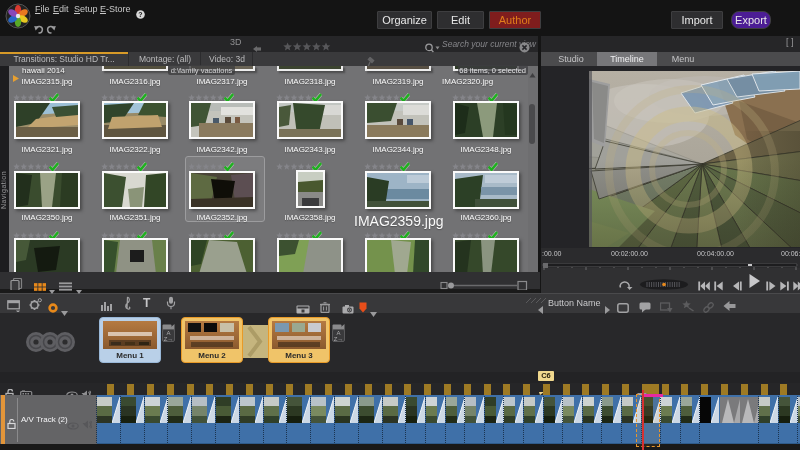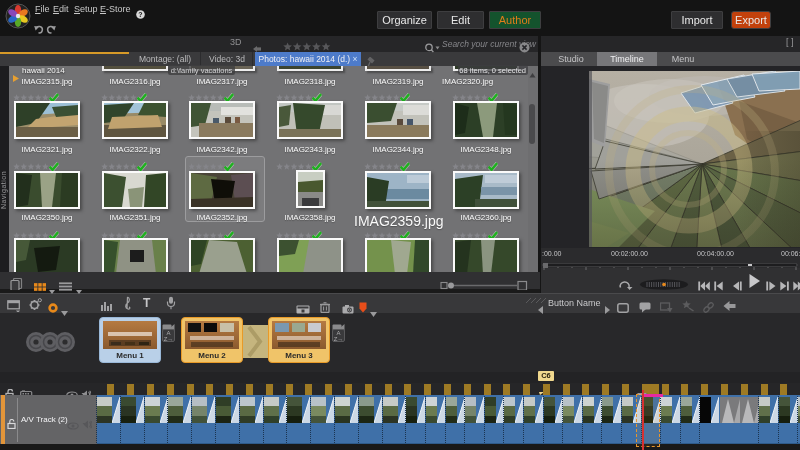--- a/index.html
+++ b/index.html
@@ -46,23 +46,23 @@
 <div style="position:absolute;left:34px;top:20px;width:10px;height:9px;"><svg width="10" height="9" viewBox="0 0 10 9">
         <path d="M2 4 A3.2 3.2 0 1 1 4.5 7.8" fill="none" stroke="#9a9a9c" stroke-width="1.5"></path>
         <path d="M0.2 1 L5 1.8 L1.6 5.6 Z" fill="#9a9a9c"></path>
       </svg></div>
 <div style="position:absolute;left:46px;top:20px;width:10px;height:9px;"><svg width="10" height="9" viewBox="0 0 10 9">
         <path d="M8 4 A3.2 3.2 0 1 0 5.5 7.8" fill="none" stroke="#9a9a9c" stroke-width="1.5"></path>
         <path d="M9.8 1 L5 1.8 L8.4 5.6 Z" fill="#9a9a9c"></path>
       </svg></div>
 <div style="position:absolute;left:377px;top:11px;width:55px;height:18px;background:#2e2e30;border:1px solid #3e3e40;border-radius:1px;text-align:center;line-height:17px;font-size:11px;color:#e8e8e8;font-weight:normal">Organize</div>
 <div style="position:absolute;left:437px;top:11px;width:47px;height:18px;background:#2e2e30;border:1px solid #3e3e40;border-radius:1px;text-align:center;line-height:17px;font-size:11px;color:#e8e8e8;font-weight:normal">Edit</div>
-<div style="position:absolute;left:489px;top:11px;width:52px;height:18px;background:#14532d;border:1px solid #3e3e40;border-radius:1px;text-align:center;line-height:17px;font-size:11px;color:#e07d1a;font-weight:normal">Author</div>
+<div style="position:absolute;left:489px;top:11px;width:52px;height:18px;background:#7f1d1d;border:1px solid #3e3e40;border-radius:1px;text-align:center;line-height:17px;font-size:11px;color:#e07d1a;font-weight:normal">Author</div>
 <div style="position:absolute;left:671px;top:11px;width:52px;height:18px;background:#2e2e30;border:1px solid #3e3e40;border-radius:1px;text-align:center;line-height:17px;font-size:11px;color:#e8e8e8;font-weight:normal">Import</div>
-<div style="position:absolute;left:731px;top:11px;width:40px;height:18px;background:#c2410c;border:1px solid #3e3e40;border-radius:3px;text-align:center;line-height:17px;font-size:11px;color:#e8e8e8;font-weight:normal">Export</div>
+<div style="position:absolute;left:731px;top:11px;width:40px;height:18px;background:#4c1d95;border:1px solid #3e3e40;border-radius:8px;text-align:center;line-height:17px;font-size:11px;color:#e8e8e8;font-weight:normal">Export</div>
 <div style="position:absolute;left:230px;top:37px;font-size:9px;color:#909092;white-space:nowrap;font-weight:normal">3D</div>
 <div style="position:absolute;left:252px;top:39px;width:10px;height:8px;"><svg width="10" height="8" viewBox="0 0 10 8">
         <path d="M1 4 L5 1 L5 7 Z" fill="#6a6a6c"></path>
         <rect x="5" y="2.4" width="4" height="3.2" fill="#6a6a6c"></rect>
       </svg></div>
 <div style="position:absolute;left:283px;top:38px;width:50px;height:10px;"><svg width="50" height="10" viewBox="0 0 50 10">
         <g fill="#57575a">
           <polygon points="5,0.5 6.3,3.6 9.7,3.8 7.1,6 7.9,9.3 5,7.4 2.1,9.3 2.9,6 0.3,3.8 3.7,3.6" transform="translate(0.0,0) scale(0.92)"></polygon>
           <polygon points="5,0.5 6.3,3.6 9.7,3.8 7.1,6 7.9,9.3 5,7.4 2.1,9.3 2.9,6 0.3,3.8 3.7,3.6" transform="translate(9.6,0) scale(0.92)"></polygon>
           <polygon points="5,0.5 6.3,3.6 9.7,3.8 7.1,6 7.9,9.3 5,7.4 2.1,9.3 2.9,6 0.3,3.8 3.7,3.6" transform="translate(19.2,0) scale(0.92)"></polygon>
@@ -75,23 +75,23 @@
         <line x1="7.2" y1="6.8" x2="9.4" y2="9" stroke="#9a9a9c" stroke-width="1.3"></line>
         <path d="M11.5 3.5 L15.5 3.5 L13.5 6.5 Z" fill="#8a8a8c"></path>
       </svg></div>
 <div style="position:absolute;left:442px;top:39px;font-size:8.5px;color:#86868a;white-space:nowrap;font-style:italic">Search your current view</div>
 <div style="position:absolute;left:519px;top:39px;width:11px;height:11px;"><svg width="11" height="11" viewBox="0 0 11 11">
         <circle cx="5.5" cy="5.5" r="5" fill="#88888a"></circle>
         <path d="M3.4 3.4 L7.6 7.6 M7.6 3.4 L3.4 7.6" stroke="#26262a" stroke-width="1.5"></path>
       </svg></div>
 <div style="position:absolute;left:786px;top:37px;font-size:9px;color:#9a9a9c;white-space:nowrap;">[ ]</div>
 <div style="position:absolute;left:0px;top:52px;width:129px;height:1.5px;background:#d79a28"></div>
+<div style="position:absolute;left:0px;top:52px;width:129px;height:14px;border-right:1px solid #2c2c2e;text-align:center;line-height:14px;font-size:8.5px;color:#bcbcbe">Transitions: Studio HD Tr...</div>
 <div style="position:absolute;left:130px;top:52px;width:71px;height:14px;border-right:1px solid #2c2c2e;text-align:center;line-height:14px;font-size:8.5px;color:#bcbcbe">Montage: (all)</div>
 <div style="position:absolute;left:202px;top:52px;width:51px;height:14px;border-right:1px solid #2c2c2e;text-align:center;line-height:14px;font-size:8.5px;color:#bcbcbe">Video: 3d</div>
-<div style="position:absolute;left:255px;top:52px;width:106px;height:14px;background:#4d7bca;text-align:center;line-height:14px;font-size:8.5px;color:#f0f0f4">Photos: hawaii 2014 (d.) <span style="color:#cfe0f8">×</span></div>
 <div style="position:absolute;left:366px;top:54px;width:10px;height:11px;"><svg width="10" height="11" viewBox="0 0 10 11">
         <rect x="2" y="1" width="6" height="4" fill="#636365" transform="rotate(40 5 3)"></rect>
         <line x1="4" y1="5" x2="2" y2="10" stroke="#636365" stroke-width="1.3"></line>
       </svg></div>
 <div style="position:absolute;left:597px;top:52px;width:60px;height:14px;background:#77777a"></div>
 <div style="position:absolute;left:545px;top:52px;font-size:9px;color:#c4c4c6;white-space:nowrap;width:52px;text-align:center;line-height:14px">Studio</div>
 <div style="position:absolute;left:597px;top:52px;font-size:9px;color:#f0f0f2;white-space:nowrap;width:60px;text-align:center;line-height:14px">Timeline</div>
 <div style="position:absolute;left:657px;top:52px;font-size:9px;color:#c4c4c6;white-space:nowrap;width:52px;text-align:center;line-height:14px">Menu</div>
 <div style="position:absolute;left:0px;top:150px;width:9px;height:80px;color:#98989a;font-size:7px;writing-mode:vertical-rl;transform:rotate(180deg);text-align:center;letter-spacing:0.5px">Navigation</div>
 <div style="position:absolute;left:102px;top:66px;width:66px;height:5px;background:#ededed;box-shadow:2px 2px 2px rgba(40,40,40,0.5)"></div>

